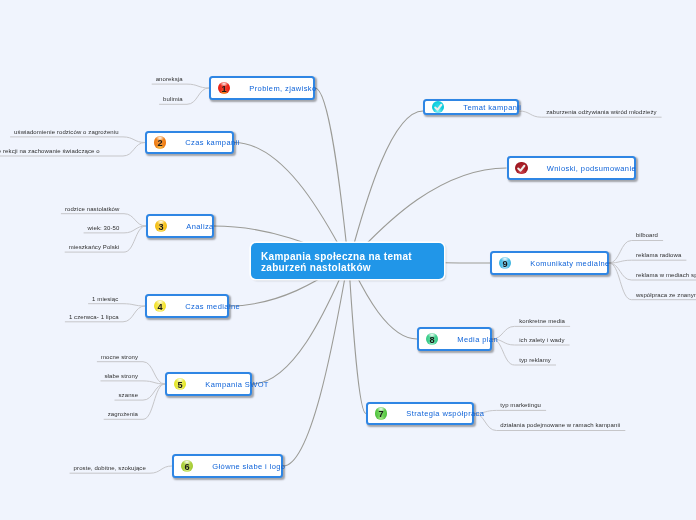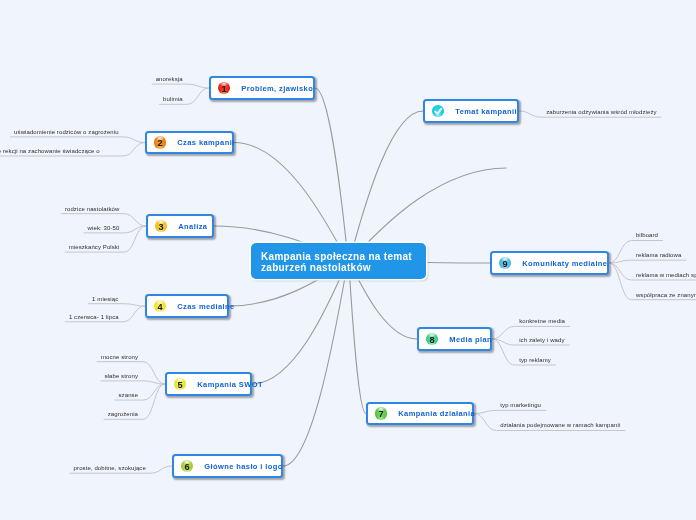--- a/index.html
+++ b/index.html
@@ -12,21 +12,21 @@
   
   .root{position:absolute;background:#2196e8;border-radius:5px;color:#fff;box-sizing:border-box;
         font-weight:bold;font-size:10px;line-height:11.3px;letter-spacing:.3px;
         padding:8px 0 0 10px;
         box-shadow:0 0 0 1.6px #fff, 1.3px 1.3px 2px rgba(0,0,0,.18);}
 
   
   .node{position:absolute;box-sizing:border-box;display:flex;align-items:center;
         background:#fff;border:2px solid #2f86e4;border-radius:3.5px;white-space:nowrap;
         padding-left:6.8px;box-shadow:1.2px 1.2px 1.8px rgba(0,0,0,.33);}
-  .node .lbl{color:#0f63d8;font-weight:bold;font-size:7.5px;letter-spacing:.4px;margin-left:11px;}
+  .node .lbl{color:#0f63d8;font-weight:normal;font-size:7.5px;letter-spacing:.4px;margin-left:19px;}
 
   
   .badge{width:12.5px;height:12.5px;border-radius:50%;flex:none;position:relative;
          display:flex;align-items:center;justify-content:center;}
   .badge > span{font-size:9.2px;font-weight:bold;color:#1a1a1a;line-height:9.2px;
                 display:block;margin-top:2.5px;}
   .bg-problem{background:radial-gradient(ellipse 66% 52% at 50% 90%, rgba(255,170,40,.85) 0%, rgba(255,255,255,0) 62%),radial-gradient(ellipse 45% 29% at 50% 15%, rgba(255,255,255,.94) 0%, rgba(255,255,255,0) 78%),radial-gradient(circle at 50% 44%, #f4483a 0%, #ea2216 56%, #d81507 86%, #ef3a28 100%);}
   .bg-cele{background:radial-gradient(ellipse 66% 52% at 50% 90%, rgba(255,205,80,.85) 0%, rgba(255,255,255,0) 62%),radial-gradient(ellipse 45% 29% at 50% 15%, rgba(255,255,255,.94) 0%, rgba(255,255,255,0) 78%),radial-gradient(circle at 50% 44%, #f79a3c 0%, #ef7d14 56%, #dd6a05 86%, #f5913a 100%);}
   .bg-odbiorcy{background:radial-gradient(ellipse 66% 52% at 50% 90%, rgba(255,235,120,.85) 0%, rgba(255,255,255,0) 62%),radial-gradient(ellipse 45% 29% at 50% 15%, rgba(255,255,255,.94) 0%, rgba(255,255,255,0) 78%),radial-gradient(circle at 50% 44%, #fbd14a 0%, #f4c017 56%, #e0a905 86%, #f9cc3c 100%);}
   .bg-czas{background:radial-gradient(ellipse 66% 52% at 50% 90%, rgba(255,250,170,.85) 0%, rgba(255,255,255,0) 62%),radial-gradient(ellipse 45% 29% at 50% 15%, rgba(255,255,255,.94) 0%, rgba(255,255,255,0) 78%),radial-gradient(circle at 50% 44%, #faee6a 0%, #f3e22f 56%, #e2cd10 86%, #f8ea58 100%);}
@@ -82,21 +82,21 @@
       <path d="M 252.0,384.0 C 304.1,384.0 344.6,261.0 348.5,261.0"></path>
       <path d="M 283.0,466.0 C 318.4,466.0 345.9,261.0 348.5,261.0"></path>
       <path d="M 366.0,413.5 C 356.6,413.5 349.2,261.0 348.5,261.0"></path>
       <path d="M 417.0,339.0 C 380.0,339.0 351.2,261.0 348.5,261.0"></path>
       <path d="M 490.0,263.0 C 413.6,263.0 354.2,261.0 348.5,261.0"></path>
       <path d="M 423.0,111.0 C 382.8,111.0 351.5,261.0 348.5,261.0"></path>
       <path d="M 506.5,168.0 C 421.2,168.0 354.8,261.0 348.5,261.0"></path>
     </g>
   </svg>
 
-  <div class="root" style="left:251px;top:243px;width:175px;height:36px;">
+  <div class="root" style="left:251px;top:243px;width:193px;height:36px;">
     <div>Kampania społeczna na temat</div>
     <div>zaburzeń nastolatków</div>
   </div>
 
   <div class="node" style="left:209px;top:76px;width:106px;height:24px;">
     <span class="badge bg-problem">
         <span>1</span>
       </span>
     <span class="lbl">Problem, zjawisko</span>
   </div>
@@ -139,29 +139,29 @@
   </div>
   <div class="leaf" style="left:100.9px;top:353.6px;">mocne strony</div>
   <div class="leaf" style="left:104.5px;top:372.8px;">słabe strony</div>
   <div class="leaf" style="left:118.5px;top:392.0px;">szanse</div>
   <div class="leaf" style="left:107.7px;top:411.2px;">zagrożenia</div>
 
   <div class="node" style="left:172px;top:454px;width:111px;height:24px;">
     <span class="badge bg-haslo">
         <span>6</span>
       </span>
-    <span class="lbl">Główne hasło i logo</span>
+    <span class="lbl">Główne słabe i logo</span>
   </div>
   <div class="leaf" style="left:73.6px;top:465.1px;">proste, dobitne, szokujące</div>
 
   <div class="node" style="left:366px;top:402px;width:108px;height:23px;">
     <span class="badge bg-strategia">
         <span>7</span>
       </span>
-    <span class="lbl">Kampania działania</span>
+    <span class="lbl">Strategia współpraca</span>
   </div>
   <div class="leaf" style="left:500.3px;top:402.3px;">typ marketingu</div>
   <div class="leaf" style="left:500.3px;top:422.4px;">działania podejmowane w ramach kampanii</div>
 
   <div class="node" style="left:417px;top:327px;width:75px;height:24px;">
     <span class="badge bg-mediaplan">
         <span>8</span>
       </span>
     <span class="lbl">Media plan</span>
   </div>
@@ -173,24 +173,32 @@
     <span class="badge bg-komunikaty">
         <span>9</span>
       </span>
     <span class="lbl">Komunikaty medialne</span>
   </div>
   <div class="leaf" style="left:635.9px;top:232.4px;">bilboard</div>
   <div class="leaf" style="left:635.9px;top:252.1px;">reklama radiowa</div>
   <div class="leaf" style="left:635.9px;top:271.9px;">reklama w mediach sp</div>
   <div class="leaf" style="left:635.9px;top:291.6px;">współpraca ze znanymi</div>
 
-  <div class="node" style="left:423px;top:99px;width:96px;height:24px;justify-content:flex-end;">
+  <div class="node" style="left:423px;top:99px;width:96px;height:16px;">
     <span class="badge bg-temat">
         <svg viewBox="0 0 14 14" width="12.5" height="12.5">
           <path d="M3.6 7.3 L6.2 9.7 L10.5 4.2" fill="none" stroke="#eeeeea" stroke-width="2.3" stroke-linecap="round" stroke-linejoin="round"></path>
         </svg>
       </span>
     <span class="lbl">Temat kampanii</span>
   </div>
   <div class="leaf" style="left:546.2px;top:109.1px;">zaburzenia odżywiania wśród młodzieży</div>
 
+  <div class="node" style="left:506.5px;top:156px;width:129.5px;height:24px;">
+    <span class="badge bg-wnioski">
+        <svg viewBox="0 0 14 14" width="12.5" height="12.5">
+          <path d="M3.6 7.3 L6.2 9.7 L10.5 4.2" fill="none" stroke="#eeeeea" stroke-width="2.3" stroke-linecap="round" stroke-linejoin="round"></path>
+        </svg>
+      </span>
+    <span class="lbl">Wnioski, podsumowanie</span>
+  </div>
 
 </div>
 
 </body></html>

